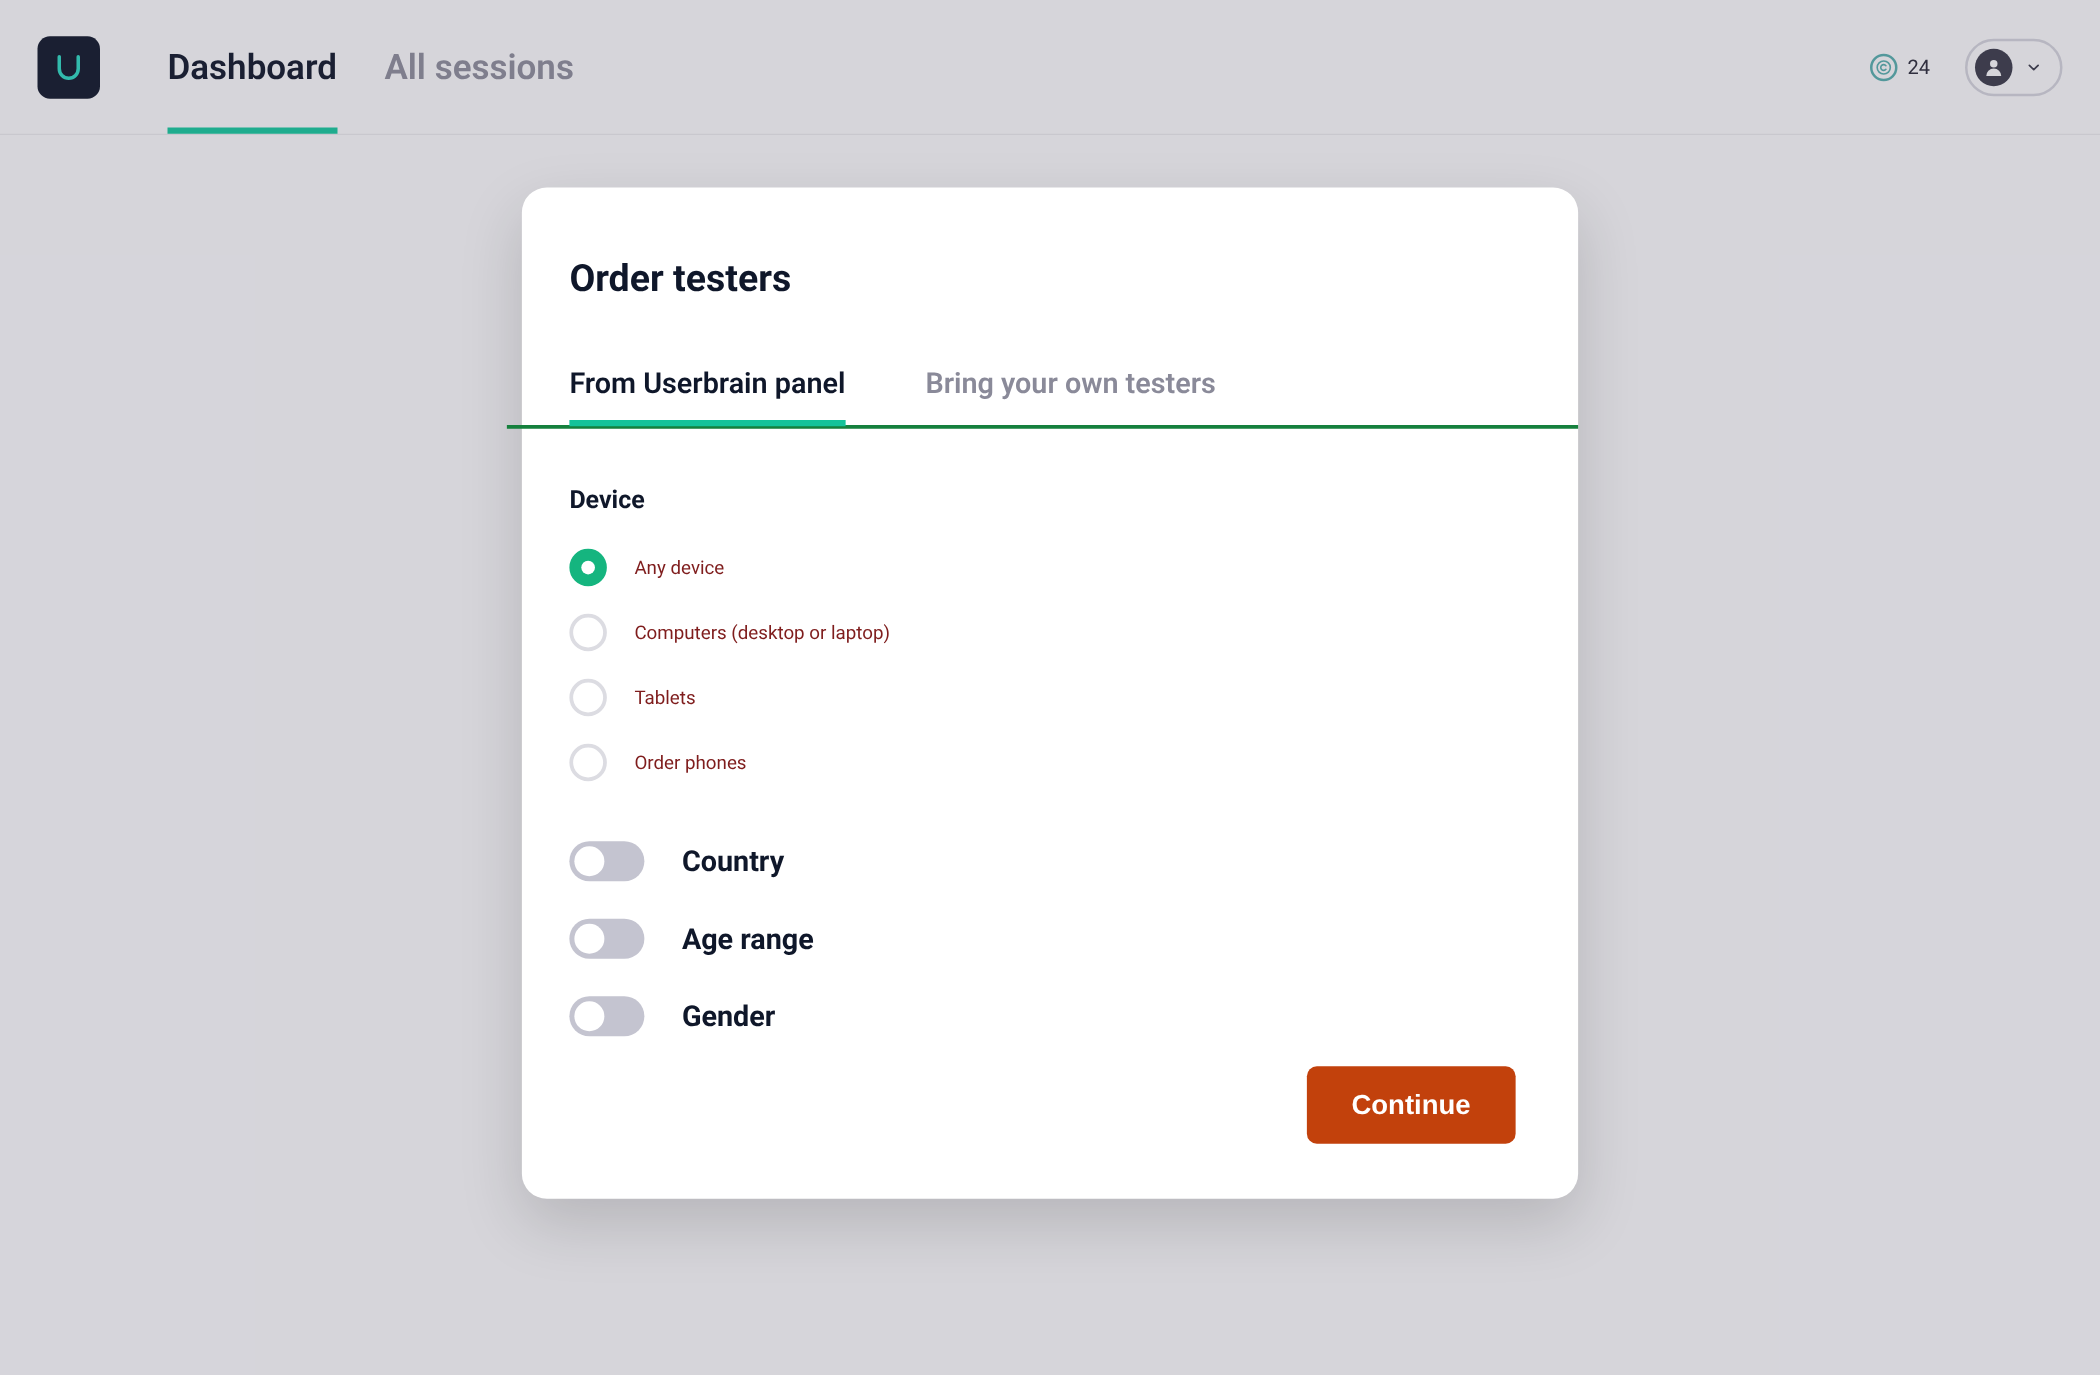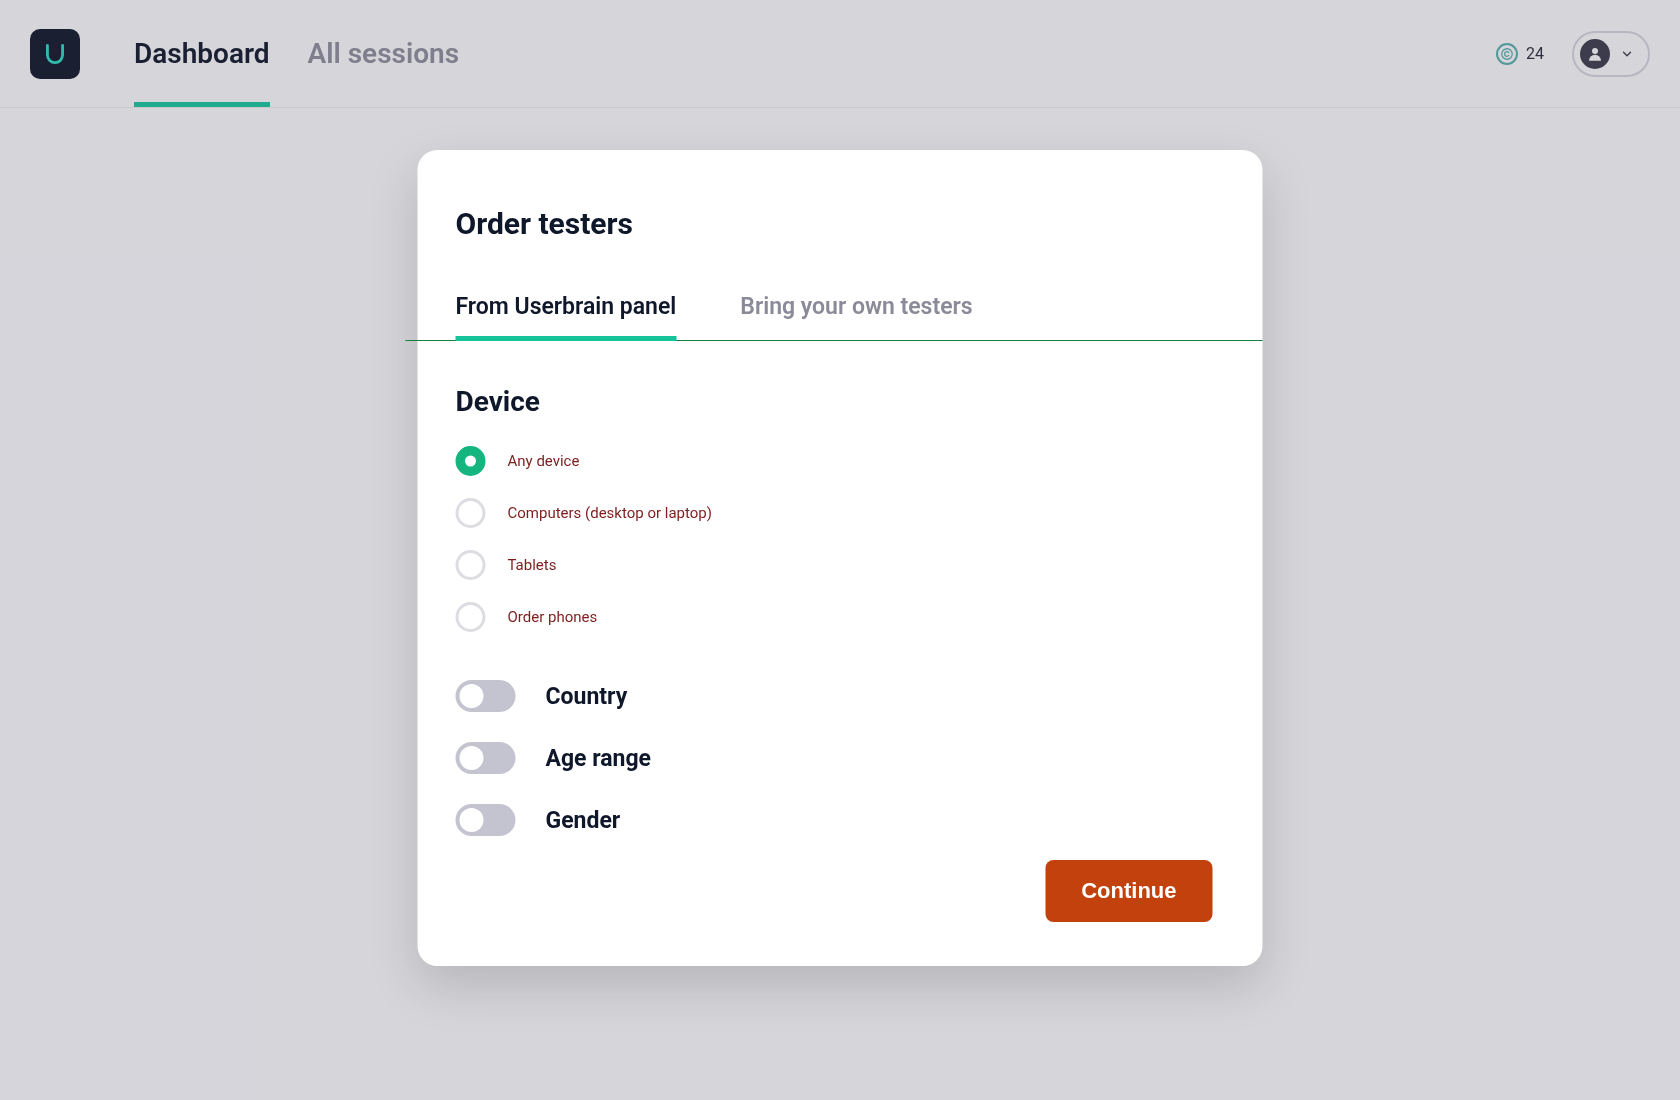--- a/index.html
+++ b/index.html
@@ -119,21 +119,21 @@
     .modal-title {
       font-size: 30px;
       font-weight: 700;
       color: #0f172a;
       margin-bottom: 52px;
     }
 
     .tabs {
       display: flex;
       gap: 64px;
-      border-bottom: 1px solid #15803d;
+      border-bottom: 3px solid #15803d;
       margin: 0 -50px 44px -50px;
       padding: 0 50px;
     }
     .tab {
       font-size: 23px;
       font-weight: 600;
       color: #8a8a99;
       padding-bottom: 20px;
       position: relative;
       cursor: pointer;
@@ -141,21 +141,21 @@
     .tab.active { color: #0f172a; }
     .tab.active::after {
       content: "";
       position: absolute;
       left: 0; right: 0; bottom: -1px;
       height: 5px;
       background: #15c39a;
     }
 
     .section-label {
-      font-size: 28px;
+      font-size: 20px;
       font-weight: 700;
       color: #0f172a;
       margin-bottom: 28px;
     }
 
     .radio-list { display: flex; flex-direction: column; gap: 22px; }
     .radio-row {
       display: flex;
       align-items: center;
       gap: 22px;

